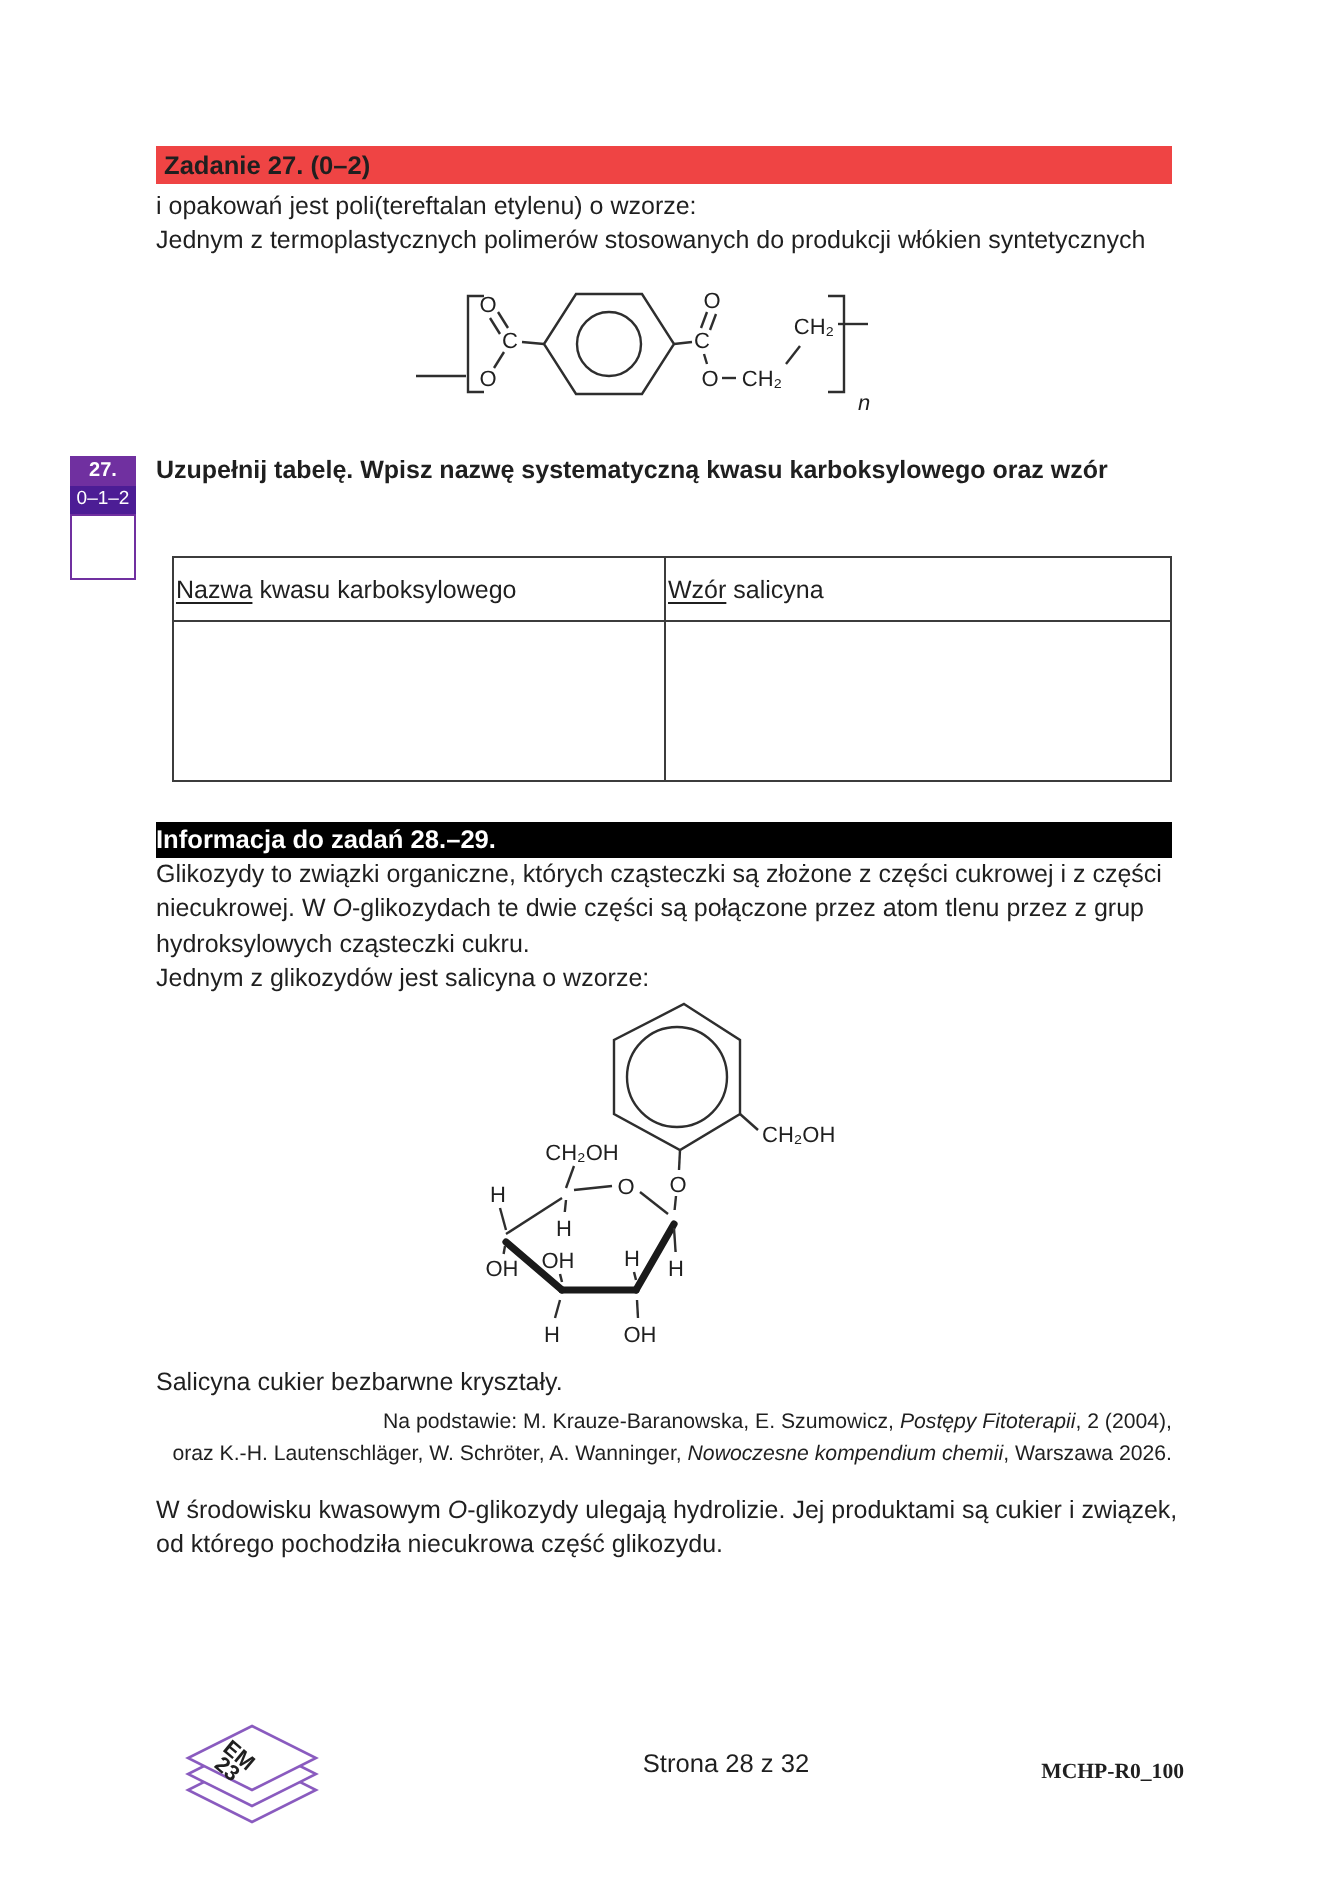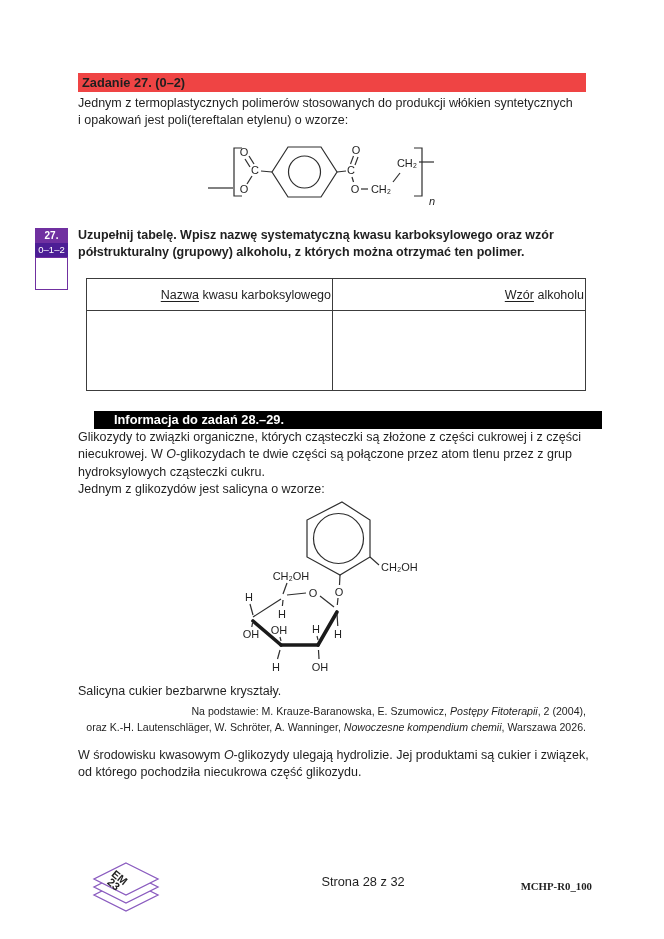--- a/index.html
+++ b/index.html
@@ -11,50 +11,50 @@
   .bt{font-size:12.5px;line-height:17.4px;}
   .bold{font-weight:bold;}
   .it{font-style:italic;}
   .blockline{display:block;}
   .task-header{
     background:#ef4444;font-weight:bold;font-size:12.8px;
     height:19px;line-height:19px;padding-left:4px;box-sizing:border-box;
   }
   .info-header{
     background:#000000;color:#ffffff;font-weight:bold;font-size:12.8px;
-    height:18px;line-height:18px;padding-left:20px;box-sizing:border-box;margin-left:16px;
+    height:18px;line-height:18px;padding-left:0;box-sizing:border-box;
   }
   .marker{width:33px;}
   .marker-num{background:#7030a0;color:#fff;font-weight:bold;font-size:10px;text-align:center;height:15px;line-height:15px;}
   .marker-pts{background:#4c1d95;color:#fff;font-size:9.5px;text-align:center;height:14px;line-height:14px;}
   .marker-box{background:#fff;border:1.5px solid #7030a0;height:33px;box-sizing:border-box;}
   table.answer{border-collapse:collapse;width:499px;table-layout:fixed;}
   table.answer th,table.answer td{border:1px solid #3c3c3c;font-weight:normal;font-size:12.5px;}
-  table.answer th{height:29px;text-align:right;vertical-align:middle;}
+  table.answer th{height:29px;text-align:left;vertical-align:middle;}
   table.answer td{height:77px;}
   .ul{text-decoration:underline;text-underline-offset:2px;}
   .cite{font-size:10.6px;line-height:16px;text-align:right;}
   .footer-page{font-size:12.8px;text-align:center;}
   .footer-code{font-size:10.8px;font-weight:bold;text-align:right;font-family:Liberation Serif, serif;}
   svg{display:block;}
   svg text{font-family:"Liberation Sans","DejaVu Sans",sans-serif;font-size:11px;fill:#1f1f1f;}
   svg .bondline{stroke:#2e2e2e;stroke-width:1.2;fill:none;}
   svg .boldbond{stroke:#1a1a1a;stroke-width:3.6;fill:none;stroke-linecap:round;}
   svg .nsub{font-style:italic;font-size:11px;}
 </style>
 </head>
 <body>
 
 <div class="page">
 
   <div class="abs task-header" style="left:78px;top:73px;width:508px;">Zadanie 27. (0–2)</div>
 
   <div class="abs bt" style="left:78px;top:95px;width:514px;">
+    <span class="blockline">i opakowań jest poli(tereftalan etylenu) o wzorze:</span>
     <span class="blockline">Jednym z termoplastycznych polimerów stosowanych do produkcji włókien syntetycznych</span>
-    <span class="blockline">i opakowań jest poli(tereftalan etylenu) o wzorze:</span>
   </div>
 
   <svg class="abs" style="left:200px;top:135px;" width="260" height="84" viewBox="0 0 260 84">
 
     <line class="bondline" x1="8" y1="53" x2="33" y2="53"></line>
 
     <polyline class="bondline" points="42,13 34,13 34,61 42,61"></polyline>
 
     <text x="44" y="58" text-anchor="middle">O</text>
     <line class="bondline" x1="47" y1="49" x2="52" y2="41"></line>
@@ -87,32 +87,31 @@
   </svg>
 
   <div class="abs marker" style="left:35px;top:228px;">
     <div class="marker-num">27.</div>
     <div class="marker-pts">0–1–2</div>
     <div class="marker-box"></div>
   </div>
 
   <div class="abs bt bold" style="left:78px;top:227px;width:514px;">
     <span class="blockline">Uzupełnij tabelę. Wpisz nazwę systematyczną kwasu karboksylowego oraz wzór</span>
-    <span class="blockline">półstrukturalny (grupowy) alkoholu, z których można otrzymać ten polimer.</span>
   </div>
 
   <table class="answer abs" style="left:86px;top:278px;">
     <colgroup>
         <col style="width:246px">
         <col style="width:253px">
       </colgroup>
     <thead>
       <tr>
         <th><span class="ul">Nazwa</span><span> kwasu karboksylowego</span></th>
-        <th><span class="ul">Wzór</span><span> alkoholu</span></th>
+        <th><span class="ul">Wzór</span><span> salicyna</span></th>
       </tr>
     </thead>
     <tbody>
       <tr>
         <td></td>
         <td></td>
       </tr>
     </tbody>
   </table>
 

